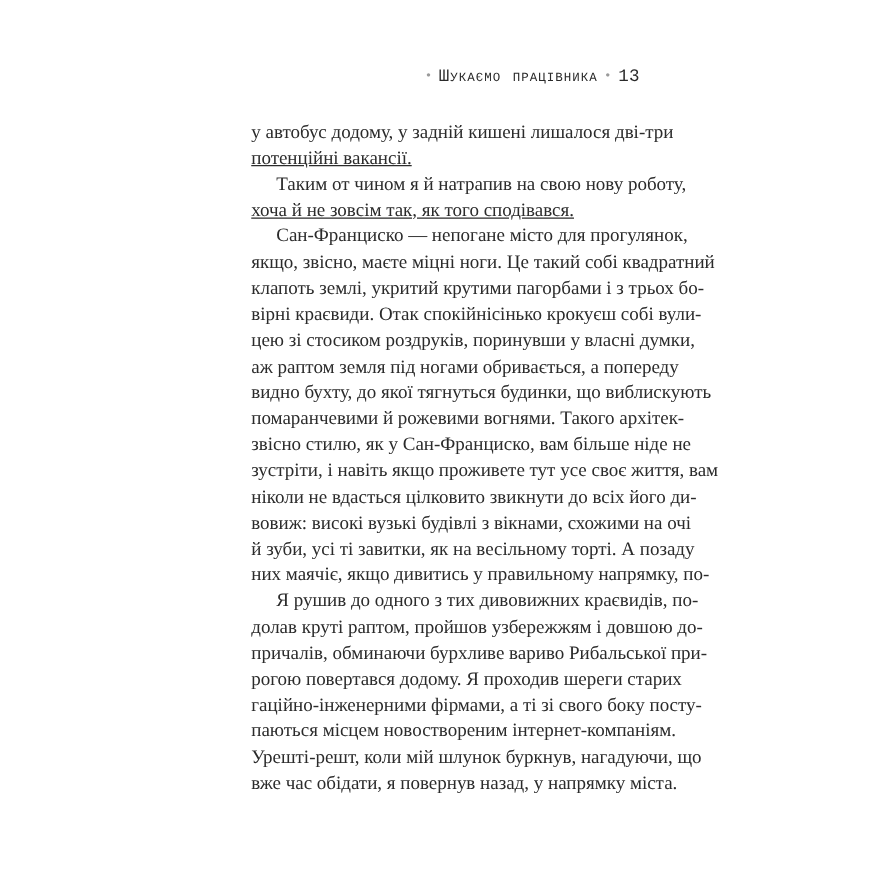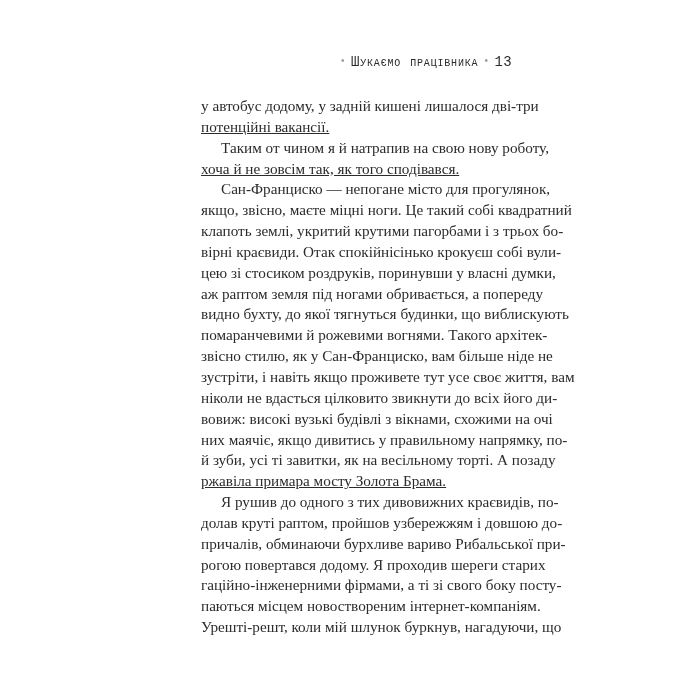--- a/index.html
+++ b/index.html
@@ -38,23 +38,23 @@
     <div class="line">клапоть землі, укритий крутими пагорбами і з трьох бо-</div>
     <div class="line">вірні краєвиди. Отак спокійнісінько крокуєш собі вули-</div>
     <div class="line">цею зі стосиком роздруків, поринувши у власні думки,</div>
     <div class="line">аж раптом земля під ногами обривається, а попереду</div>
     <div class="line">видно бухту, до якої тягнуться будинки, що виблискують</div>
     <div class="line">помаранчевими й рожевими вогнями. Такого архітек-</div>
     <div class="line">звісно стилю, як у Сан-Франциско, вам більше ніде не</div>
     <div class="line">зустріти, і навіть якщо проживете тут усе своє життя, вам</div>
     <div class="line">ніколи не вдасться цілковито звикнути до всіх його ди-</div>
     <div class="line">вовиж: високі вузькі будівлі з вікнами, схожими на очі</div>
+    <div class="line">й зуби, усі ті завитки, як на весільному торті. А позаду</div>
     <div class="line">них маячіє, якщо дивитись у правильному напрямку, по-</div>
-    <div class="line">й зуби, усі ті завитки, як на весільному торті. А позаду</div>
-    <div class="line last">ржавіла примара мосту Золота Брама.</div>
     <div class="line indent">Я рушив до одного з тих дивовижних краєвидів, по-</div>
     <div class="line">долав круті раптом, пройшов узбережжям і довшою до-</div>
     <div class="line">причалів, обминаючи бурхливе вариво Рибальської при-</div>
     <div class="line">рогою повертався додому. Я проходив шереги старих</div>
     <div class="line">гаційно-інженерними фірмами, а ті зі свого боку посту-</div>
     <div class="line">паються місцем новоствореним інтернет-компаніям.</div>
     <div class="line">Урешті-решт, коли мій шлунок буркнув, нагадуючи, що</div>
+    <div class="line">вже час обідати, я повернув назад, у напрямку міста.</div>
   </div>
 
 </body></html>

